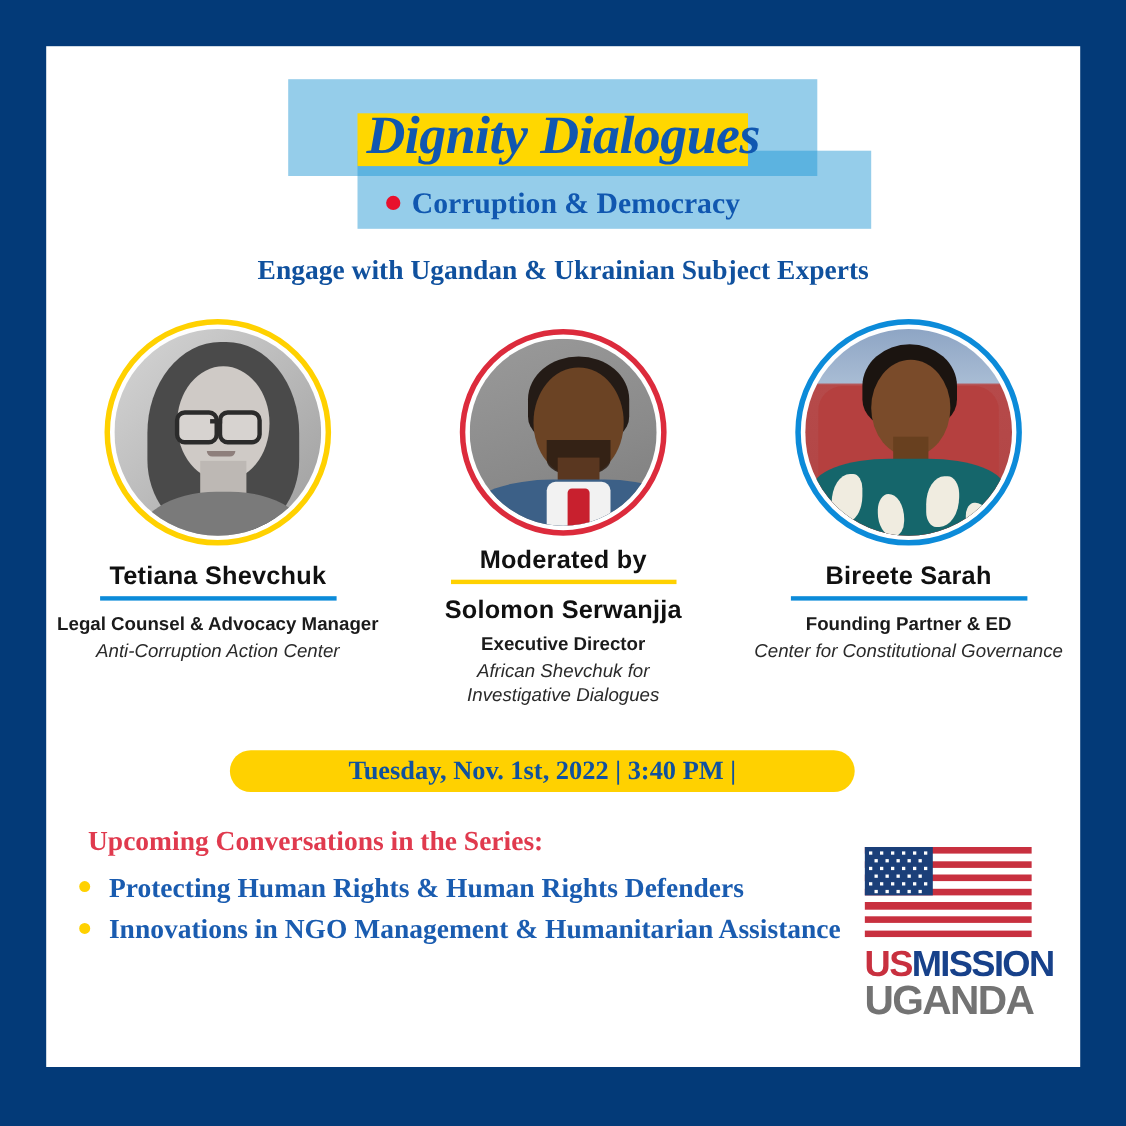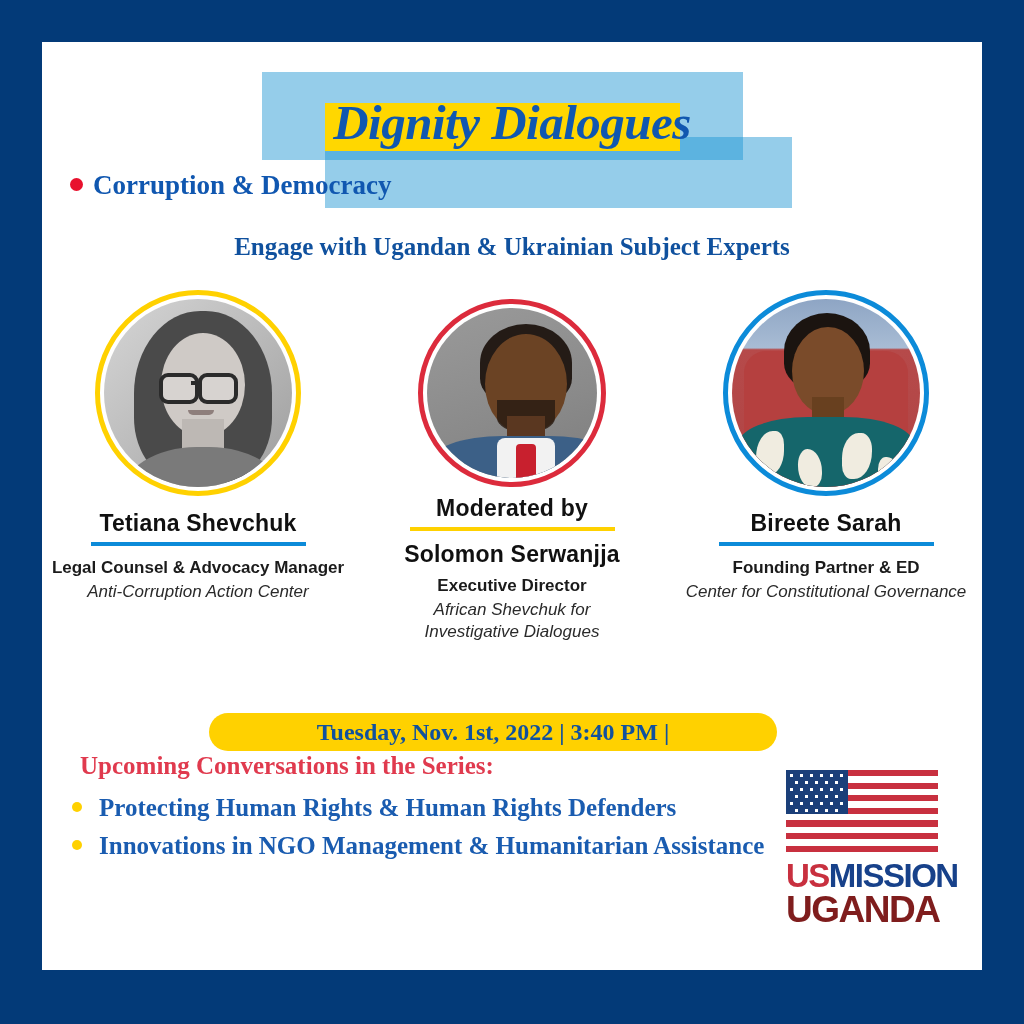--- a/index.html
+++ b/index.html
@@ -83,22 +83,22 @@
     font-size: 49px;
     letter-spacing: -0.5px;
     color: #1057B0;
     white-space: nowrap;
   }
   .subtitle-row {
     position: absolute;
     left: 0;
     top: 128px;
     width: 940px;
+    text-align: center;
     white-space: nowrap;
-    margin-left: 28px;
   }
   .subtitle-dot {
     display: inline-block;
     width: 13px;
     height: 13px;
     border-radius: 50%;
     background: #E8112D;
     vertical-align: 3px;
     margin-right: 10px;
   }
@@ -252,21 +252,21 @@
   .speaker.left  .sp-org  { width: 330px; margin-left: -15px; }
   .speaker.right .sp-role,
   .speaker.right .sp-org  { width: 330px; margin-left: -15px; }
   .speaker.center .sp-role,
   .speaker.center .sp-org { width: 300px; }
 
   
   .date-pill {
     position: absolute;
     left: 167px;
-    top: 671px;
+    top: 640px;
     width: 568px;
     height: 38px;
     border-radius: 19px;
     background: #FFD100;
     text-align: center;
     line-height: 38px;
     font-family: "Liberation Serif", serif;
     font-weight: bold;
     font-size: 24px;
     color: #10519E;
@@ -350,21 +350,21 @@
     background: #ffffff;
   }
   .logo-type {
     margin-top: 8px;
     line-height: 0.96;
     font-family: "Liberation Sans", sans-serif;
     font-weight: bold;
     letter-spacing: -1.5px;
   }
   .logo-line1 { font-size: 33px; }
-  .logo-line2 { font-size: 37px; color: #7f1d1d; }
+  .logo-line2 { font-size: 37px; color: #737373; }
   .logo-us    { color: #C8303F; }
   .logo-mission { color: #17418A; }
 </style>
 </head>
 <body>
 
 <div id="poster">
   <div id="card">
 
     <div class="banner-wrap">

